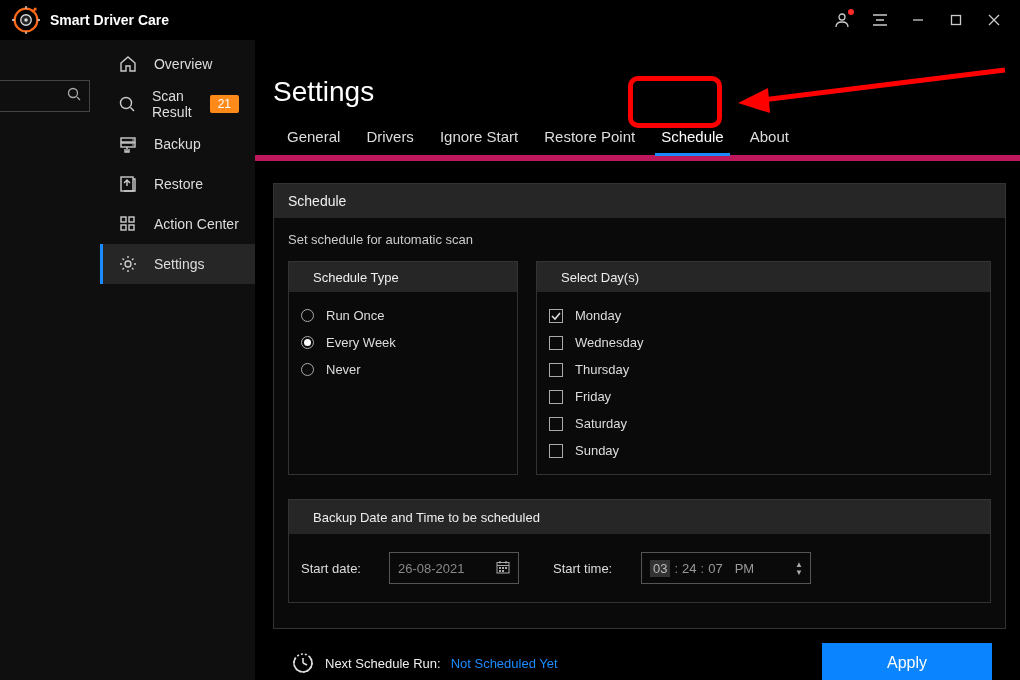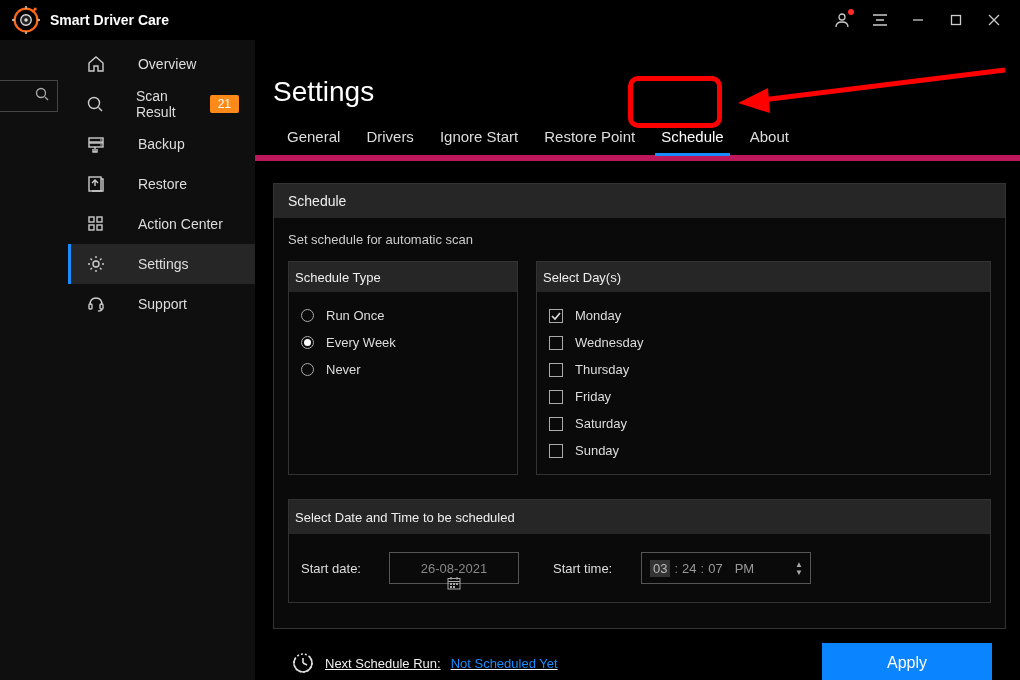--- a/index.html
+++ b/index.html
@@ -18,21 +18,21 @@
 
 
 .body { display: flex; flex: 1; min-height: 0; }
 
 
 .sidebar { width: 255px; background: #0f0f0f; display: flex; flex-direction: row; padding-top: 4px; justify-content: flex-end; }
 .search-wrap { margin: 36px 10px 16px 10px; border: 1px solid #444; height: 32px; display: flex; align-items: center; padding: 0 8px; }
 .search-input { flex: 1; background: transparent; border: none; outline: none; color: #ccc; font-size: 14px; }
 .search-input::placeholder { color: #888; }
 .nav { display: flex; flex-direction: column; }
-.nav-item { height: 40px; display: flex; align-items: center; padding-left: 18px; gap: 32px; color: #ddd; cursor: pointer; position: relative; font-size: 14px; }
+.nav-item { height: 40px; display: flex; align-items: center; padding-left: 18px; gap: 16px; color: #ddd; cursor: pointer; position: relative; font-size: 14px; }
 .nav-item.active { background: #262626; }
 .nav-item.active::before { content:""; position:absolute; left:0; top:0; bottom:0; width:3px; background:#1a8cff; }
 .nav-icon { width: 20px; height: 20px; display: flex; align-items: center; justify-content: center; color: #ccc; }
 .badge { margin-left: auto; margin-right: 16px; background: #ff8a1a; color: #fff; border-radius: 2px; padding: 0 8px; font-size: 12px; height: 18px; display:flex; align-items:center; }
 
 
 .main { flex: 1; display: flex; flex-direction: column; background: #000; min-width: 0; }
 .page-title { font-size: 28px; font-weight: 400; color: #fff; margin: 36px 0 14px 18px; }
 
 .tabs { display: flex; gap: 26px; padding-left: 32px; border-bottom: 6px solid #be185d; position: relative; }
@@ -41,45 +41,45 @@
 .tab .underline { position: absolute; left: -6px; right: -6px; bottom: -1px; height: 3px; background: #1a8cff; }
 
 .content { padding: 22px 14px 0 18px; flex: 1; min-height: 0; }
 .panel { border: 1px solid #333; background: #0a0a0a; height: 446px; }
 .section-header { background: #262626; height: 34px; display: flex; align-items: center; padding-left: 14px; font-size: 14px; color: #eee; }
 .panel-body { padding: 14px; }
 .desc { font-size: 13px; color: #ccc; margin-bottom: 14px; }
 
 .row2 { display: flex; gap: 18px; }
 .box { border: 1px solid #333; flex: 1; }
-.box-header { background: #262626; height: 30px; display: flex; align-items: center; padding-left: 6px; font-size: 13px; color: #eee; }
+.box-header { background: #262626; height: 30px; display: flex; align-items: center; padding-left: 24px; font-size: 13px; color: #eee; }
 .box-body { padding: 10px 12px; }
 
 .radio-item, .check-item { display: flex; align-items: center; gap: 12px; height: 27px; font-size: 13px; color: #ddd; cursor: pointer; }
 .radio-outer { width: 13px; height: 13px; border: 1px solid #aaa; border-radius: 50%; display: flex; align-items: center; justify-content: center; }
 .radio-inner { width: 7px; height: 7px; background: #fff; border-radius: 50%; }
 .check-box { width: 14px; height: 14px; border: 1px solid #aaa; display: flex; align-items: center; justify-content: center; }
 .check-box svg { display:none; }
 .check-box.checked svg { display:block; }
 .days-grid { display: grid; grid-template-columns: 1fr; column-gap: 20px; }
 
 .dt-row { display: flex; align-items: center; gap: 16px; padding: 18px 12px; }
 .dt-label { font-size: 13px; color: #ddd; width: 72px; }
-.date-input { border: 1px solid #555; height: 32px; width: 130px; display: flex; align-items: center; padding: 8px 8px; color: #888; font-size: 13px; justify-content: space-between; flex-direction: column; }
+.date-input { border: 1px solid #555; height: 32px; width: 130px; display: flex; align-items: center; padding: 0 8px; color: #888; font-size: 13px; justify-content: space-between; }
 .time-input { border: 1px solid #555; height: 32px; width: 170px; display: flex; align-items: center; padding: 0 6px 0 8px; color: #888; font-size: 13px; gap: 4px; }
 .time-seg { color: #999; }
 .time-seg.sel { background: #333; padding: 1px 3px; color: #bbb; }
 .spinner { margin-left: auto; display: flex; flex-direction: column; gap: 2px; }
 .spinner div { width: 10px; height: 6px; display:flex; align-items:center; justify-content:center; color:#aaa; cursor:pointer; font-size:8px; }
 
 .box2 { border: 1px solid #333; margin-top: 24px; }
 
 
 .footer { display: flex; align-items: center; margin: 14px 14px 0 18px; }
-.footer-left { display: flex; align-items: center; gap: 10px; text-decoration: underline; }
+.footer-left { display: flex; align-items: center; gap: 10px; }
 .clock-icon { width: 24px; height: 24px; }
 .next-run-label { font-size: 13px; color: #eee; }
 .next-run-val { font-size: 13px; color: #1a8cff; }
 .apply-btn { margin-left: auto; width: 170px; height: 40px; background: #0a84ff; color: #fff; font-size: 16px; display: flex; align-items: center; justify-content: center; cursor: pointer; }
 
 
 .highlight-box { position: absolute; border: 5px solid #ff0000; border-radius: 10px; pointer-events: none; }
 .arrow { position: absolute; pointer-events: none; }
 </style>
 </head>
@@ -198,31 +198,20 @@
             <span>Action Center</span>
           </div>
           <div class="nav-item active">
             <span class="nav-icon">
               <svg width="18" height="18" viewBox="0 0 18 18">
                 <circle cx="9" cy="9" r="3" stroke="#ccc" stroke-width="1.4" fill="none"></circle>
                 <path d="M9 1 L9 3 M9 15 L9 17 M1 9 L3 9 M15 9 L17 9 M3.5 3.5 L5 5 M13 13 L14.5 14.5 M14.5 3.5 L13 5 M5 13 L3.5 14.5" stroke="#ccc" stroke-width="1.4" fill="none"></path>
               </svg>
             </span>
             <span>Settings</span>
-          </div>
-          <div class="nav-item">
-            <span class="nav-icon">
-              <svg width="18" height="18" viewBox="0 0 18 18">
-                <path d="M3 10 Q3 3 9 3 Q15 3 15 10" stroke="#ccc" stroke-width="1.4" fill="none"></path>
-                <rect x="2" y="9" width="3" height="5" rx="1" stroke="#ccc" stroke-width="1.4" fill="none"></rect>
-                <rect x="13" y="9" width="3" height="5" rx="1" stroke="#ccc" stroke-width="1.4" fill="none"></rect>
-                <path d="M15 14 Q15 16 11 16" stroke="#ccc" stroke-width="1.4" fill="none"></path>
-              </svg>
-            </span>
-            <span>Support</span>
           </div>
         </div>
     </div>
 
     <div class="main">
       <div class="page-title">Settings</div>
       <div class="tabs" id="tabs">
           <div class="tab">General</div>
           <div class="tab">Drivers</div>
           <div class="tab">Ignore Start</div>
@@ -293,21 +282,21 @@
                           <span class="check-box"></span>
                           <span>Sunday</span>
                         </div>
                       </div>
                   </div>
                 </div>
               </div>
             </div>
 
             <div class="box2">
-              <div class="box-header" style="height:34px">Select Date and Time to be scheduled</div>
+              <div class="box-header" style="height:34px">Backup Date and Time to be scheduled</div>
               <div class="dt-row">
                 <span class="dt-label">Start date:</span>
                 <div class="date-input">
                   <span>26-08-2021</span>
                   <span>
                     <svg width="14" height="14" viewBox="0 0 14 14">
                         <rect x="1" y="2.5" width="12" height="10.5" fill="none" stroke="#aaa" stroke-width="1"></rect>
                         <line x1="1" y1="5.5" x2="13" y2="5.5" stroke="#aaa"></line>
                         <line x1="4" y1="1" x2="4" y2="3.5" stroke="#aaa" stroke-width="1.2"></line>
                         <line x1="10" y1="1" x2="10" y2="3.5" stroke="#aaa" stroke-width="1.2"></line>

